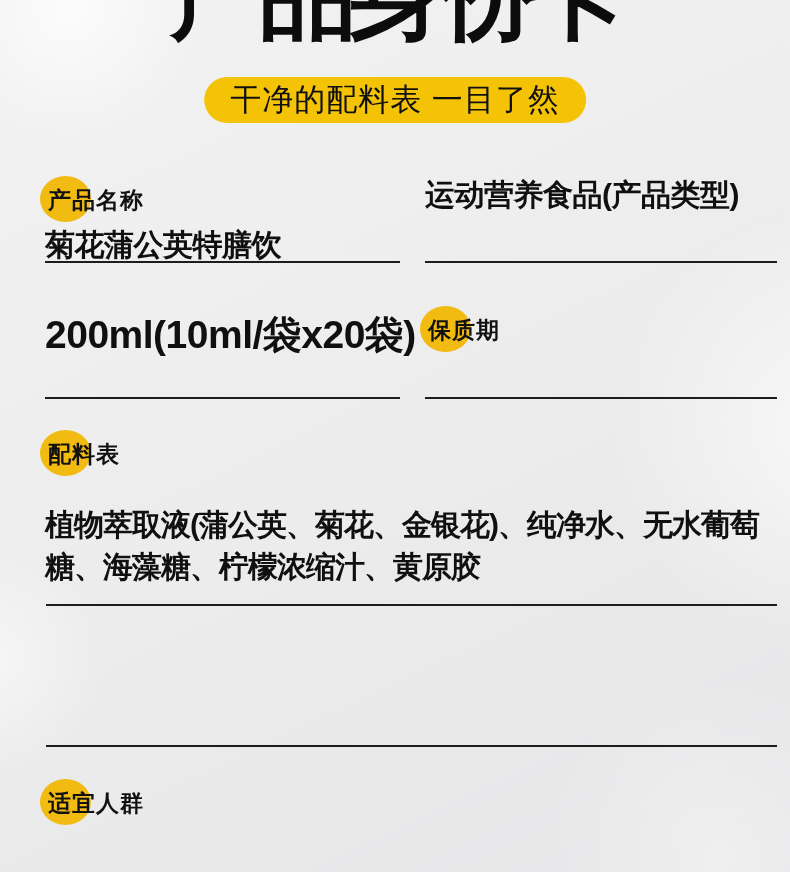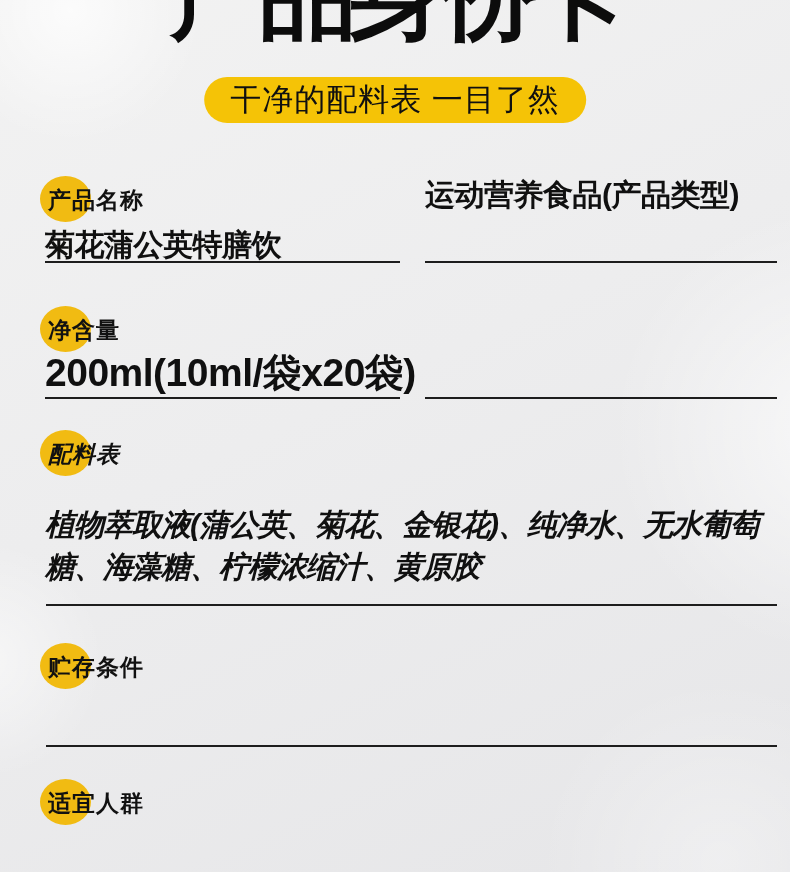--- a/index.html
+++ b/index.html
@@ -52,21 +52,21 @@
   .value.wrap { white-space:normal; }
   .value.lg { font-size:39px; margin-top:8px; }
   .divider {
     position:absolute; height:2px; background:#1d1d1d;
   }
   
   .f-name    { left:45px;  top:176px; width:360px; }
   .f-type    { left:425px; top:164px; width:365px; }
   .f-net     { left:45px;  top:306px; width:360px; }
   .f-shelf   { left:425px; top:306px; width:365px; }
-  .f-ingr    { left:45px;  top:430px; width:746px;font-style:italic; }
+  .f-ingr    { left:45px;  top:430px; width:746px; }
   .f-ingr .value { letter-spacing:-1px;margin-top:36px; }
   .f-store   { left:45px;  top:643px; width:746px; }
   .f-fit     { left:45px;  top:779px; width:746px; }
   .d-1a { left:45px;  top:261px; width:355px; }
   .d-1b { left:425px; top:261px; width:352px; }
   .d-2a { left:45px;  top:397px; width:355px; }
   .d-2b { left:425px; top:397px; width:352px; }
   .d-3  { left:46px;  top:604px; width:731px; }
   .d-4  { left:46px;  top:745px; width:731px; }
 </style>
@@ -86,48 +86,44 @@
 </div>
 
 <div class="field f-type">
   <div class="value">运动营养食品(产品类型)</div>
 </div>
 
 <div class="divider d-1a"></div>
 <div class="divider d-1b"></div>
 
 <div class="field f-net">
-  <div class="label-row">
-    <span class="circle"></span>
-    <span class="label-text">净含量</span>
-  </div>
   <div class="value lg">200ml(10ml/袋x20袋)</div>
 </div>
 
 <div class="field f-shelf">
+  <div class="label-row">
+    <span class="circle"></span>
+    <span class="label-text">保质期</span>
+  </div>
 </div>
 
 <div class="divider d-2a"></div>
 <div class="divider d-2b"></div>
 
 <div class="field f-ingr">
   <div class="label-row">
     <span class="circle"></span>
     <span class="label-text">配料表</span>
   </div>
   <div class="value wrap">植物萃取液(蒲公英、菊花、金银花)、纯净水、无水葡萄糖、海藻糖、柠檬浓缩汁、黄原胶</div>
 </div>
 
 <div class="divider d-3"></div>
 
 <div class="field f-store">
-  <div class="label-row">
-    <span class="circle"></span>
-    <span class="label-text">贮存条件</span>
-  </div>
 </div>
 
 <div class="divider d-4"></div>
 
 <div class="field f-fit">
   <div class="label-row">
     <span class="circle"></span>
     <span class="label-text">适宜人群</span>
   </div>
 </div>

